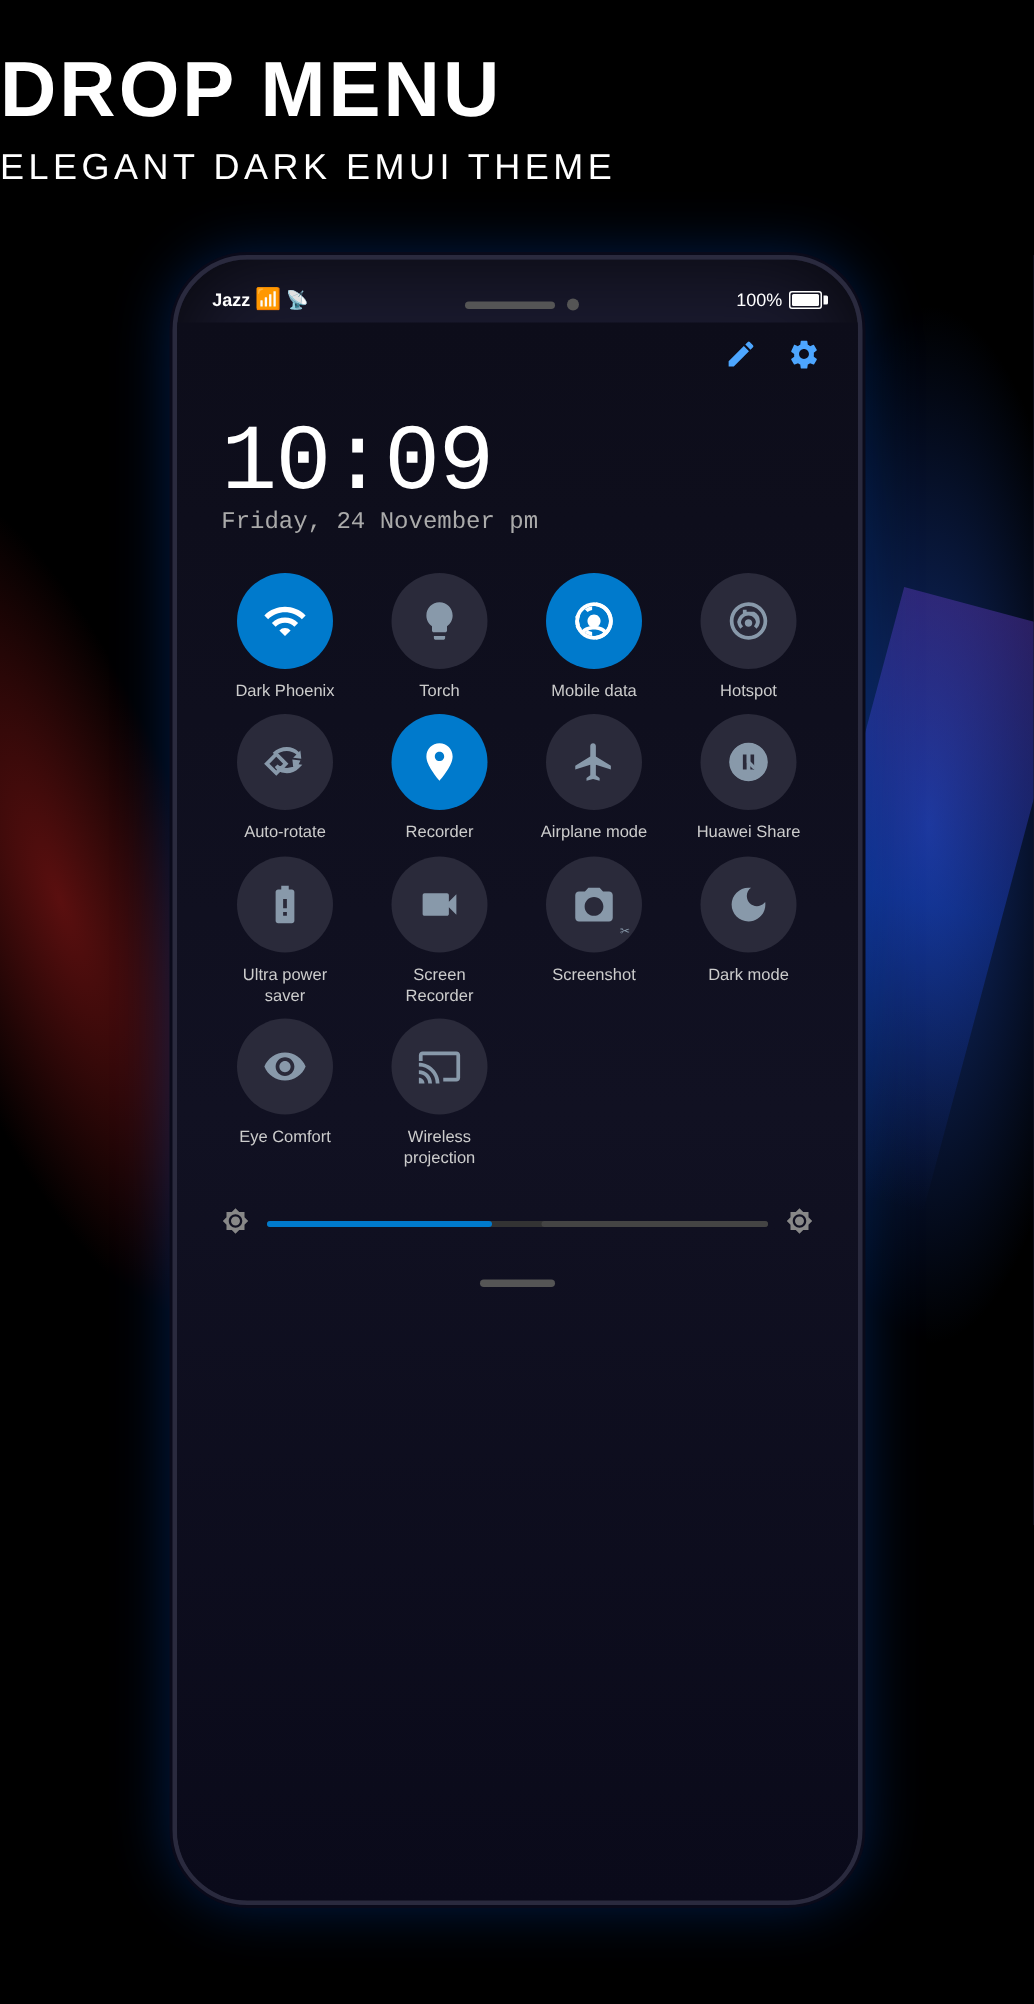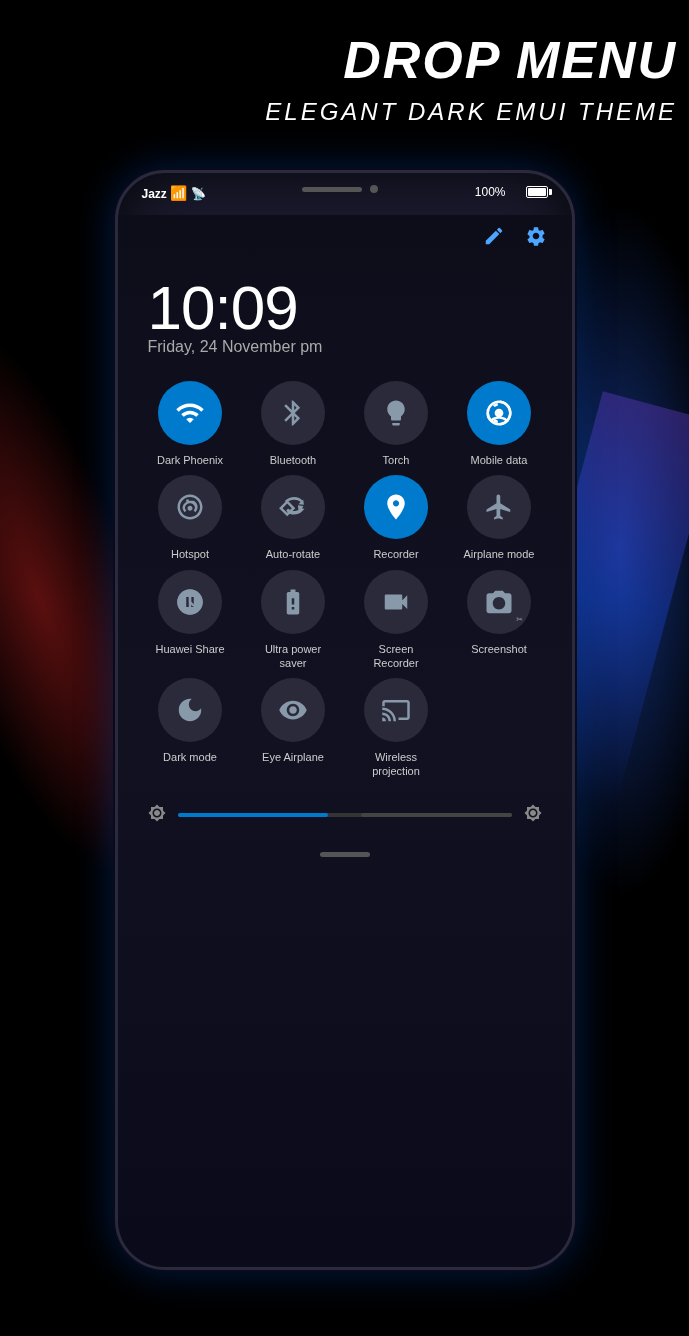--- a/index.html
+++ b/index.html
@@ -42,23 +42,22 @@
       transform: rotate(15deg);
       pointer-events: none;
     }
 
     
     .header-section {
       position: absolute;
       top: 30px;
       left: 0;
       right: 12px;
-      text-align: right;
+      text-align: left;
       z-index: 10;
-      font-style: italic;
     }
     .header-title {
       font-size: 52px;
       font-weight: 900;
       color: #fff;
       letter-spacing: 2px;
       text-transform: uppercase;
     }
     .header-subtitle {
       font-size: 24px;
@@ -83,21 +82,21 @@
         0 0 0 2px #0a0a1a,
         0 0 40px rgba(0,100,255,0.3),
         inset 0 0 60px rgba(0,0,0,0.8);
       overflow: hidden;
     }
 
     
     .status-bar {
       display: flex;
       justify-content: space-between;
-      align-items: flex-start;
+      align-items: flex-end;
       padding: 12px 24px 8px;
       height: 42px;
     }
     .status-left {
       font-size: 12px;
       color: #fff;
       font-weight: 600;
     }
     .status-notch {
       display: flex;
@@ -114,21 +113,21 @@
       width: 8px;
       height: 8px;
       background: #555;
       border-radius: 50%;
     }
     .status-right {
       font-size: 12px;
       color: #fff;
       display: flex;
       align-items: center;
-      gap: 20px;
+      gap: 4px;
     }
     .battery-icon {
       display: inline-flex;
       align-items: center;
       width: 22px;
       height: 12px;
       border: 1.5px solid #fff;
       border-radius: 2px;
       padding: 1px;
       position: relative;
@@ -168,20 +167,21 @@
     .action-icon {
       color: #4da6ff;
       font-size: 20px;
       cursor: pointer;
     }
 
     
     .time-display {
       text-align: left;
       padding: 10px 10px 5px;
+      font-family: Liberation Mono, monospace;
     }
     .time-text {
       font-size: 62px;
       font-weight: 300;
       color: #fff;
       letter-spacing: -1px;
     }
     .date-text {
       font-size: 16px;
       color: #aaa;
@@ -334,28 +334,20 @@
 
       <div class="tile">
         <div class="tile-icon active">
           <svg viewBox="0 0 24 24">
               <path d="M1 9l2 2c4.97-4.97 13.03-4.97 18 0l2-2C16.93 2.93 7.08 2.93 1 9zm8 8l3 3 3-3a4.237 4.237 0 0 0-6 0zm-4-4 2 2a7.074 7.074 0 0 1 10 0l2-2C15.14 9.14 8.87 9.14 5 13z"></path>
             </svg>
         </div>
         <span class="tile-label">Dark Phoenix</span>
       </div>
 
-      <div class="tile">
-        <div class="tile-icon">
-          <svg viewBox="0 0 24 24">
-              <path d="M17.71 7.71L12 2h-1v7.59L6.41 5 5 6.41 10.59 12 5 17.59 6.41 19 11 14.41V22h1l5.71-5.71-4.3-4.29 4.3-4.29zM13 5.83l1.88 1.88L13 9.59V5.83zm1.88 10.46L13 18.17v-3.76l1.88 1.88z"></path>
-            </svg>
-        </div>
-        <span class="tile-label">Bluetooth</span>
-      </div>
 
       <div class="tile">
         <div class="tile-icon">
           <svg viewBox="0 0 24 24">
               <path d="M9 21c0 .55.45 1 1 1h4c.55 0 1-.45 1-1v-1H9v1zm3-19C8.14 2 5 5.14 5 9c0 2.38 1.19 4.47 3 5.74V17c0 .55.45 1 1 1h6c.55 0 1-.45 1-1v-2.26c1.81-1.27 3-3.36 3-5.74 0-3.86-3.14-7-7-7z"></path>
             </svg>
         </div>
         <span class="tile-label">Torch</span>
       </div>
 
@@ -458,21 +450,21 @@
         </div>
         <span class="tile-label">Dark mode</span>
       </div>
 
       <div class="tile">
         <div class="tile-icon">
           <svg viewBox="0 0 24 24">
               <path d="M12 4.5C7 4.5 2.73 7.61 1 12c1.73 4.39 6 7.5 11 7.5s9.27-3.11 11-7.5c-1.73-4.39-6-7.5-11-7.5zM12 17c-2.76 0-5-2.24-5-5s2.24-5 5-5 5 2.24 5 5-2.24 5-5 5zm0-8c-1.66 0-3 1.34-3 3s1.34 3 3 3 3-1.34 3-3-1.34-3-3-3z"></path>
             </svg>
         </div>
-        <span class="tile-label">Eye Airplane</span>
+        <span class="tile-label">Eye Comfort</span>
       </div>
 
       <div class="tile">
         <div class="tile-icon">
           <svg viewBox="0 0 24 24">
               <path d="M1 18v3h3c0-1.66-1.34-3-3-3zm0-4v2c2.76 0 5 2.24 5 5h2c0-3.87-3.13-7-7-7zm0-4v2c4.97 0 9 4.03 9 9h2C12 15.07 7.03 10 1 10zm20-6H3c-1.1 0-2 .9-2 2v3h2V6h18v12h-7v2h7c1.1 0 2-.9 2-2V6c0-1.1-.9-2-2-2z"></path>
             </svg>
         </div>
         <span class="tile-label">Wireless projection</span>
       </div>

